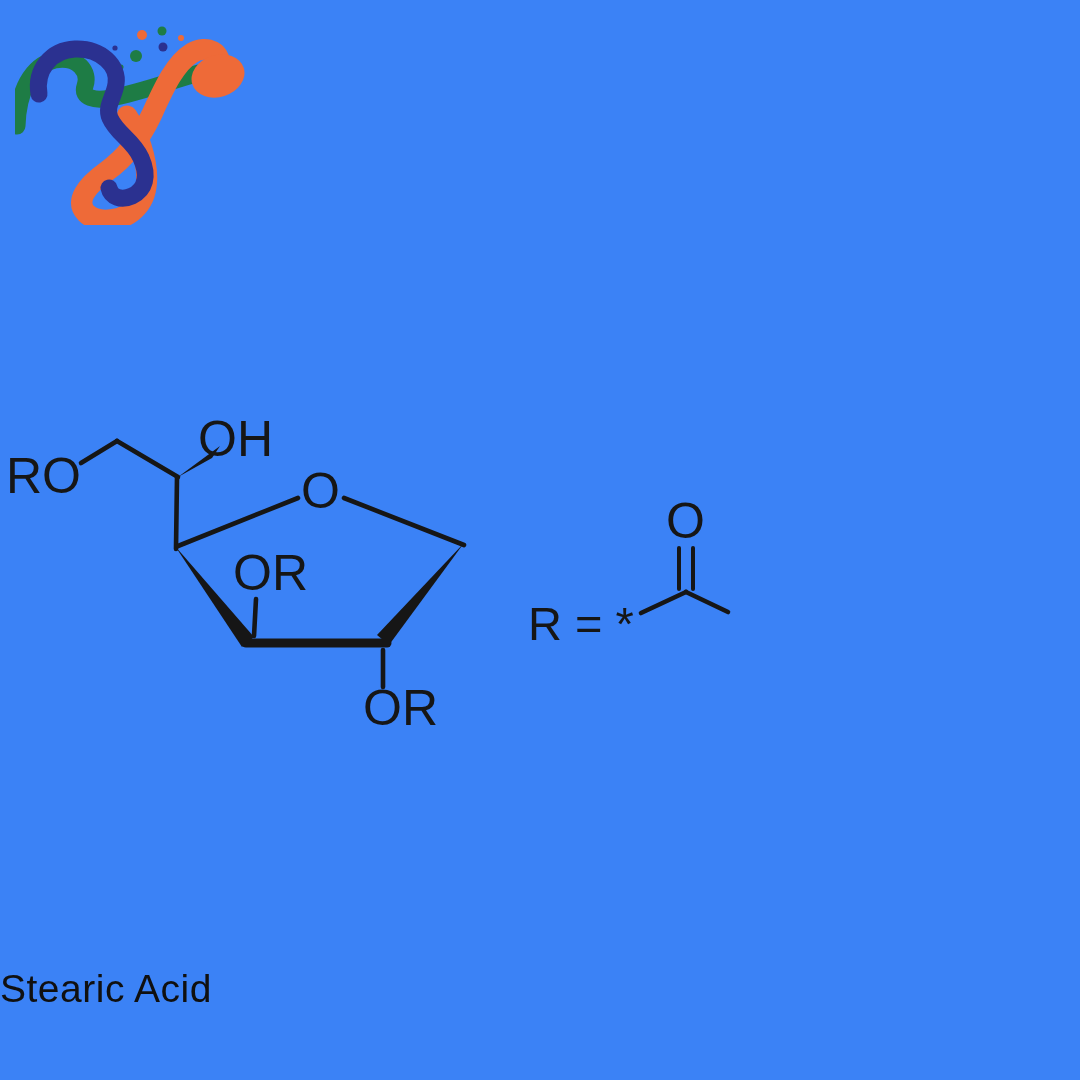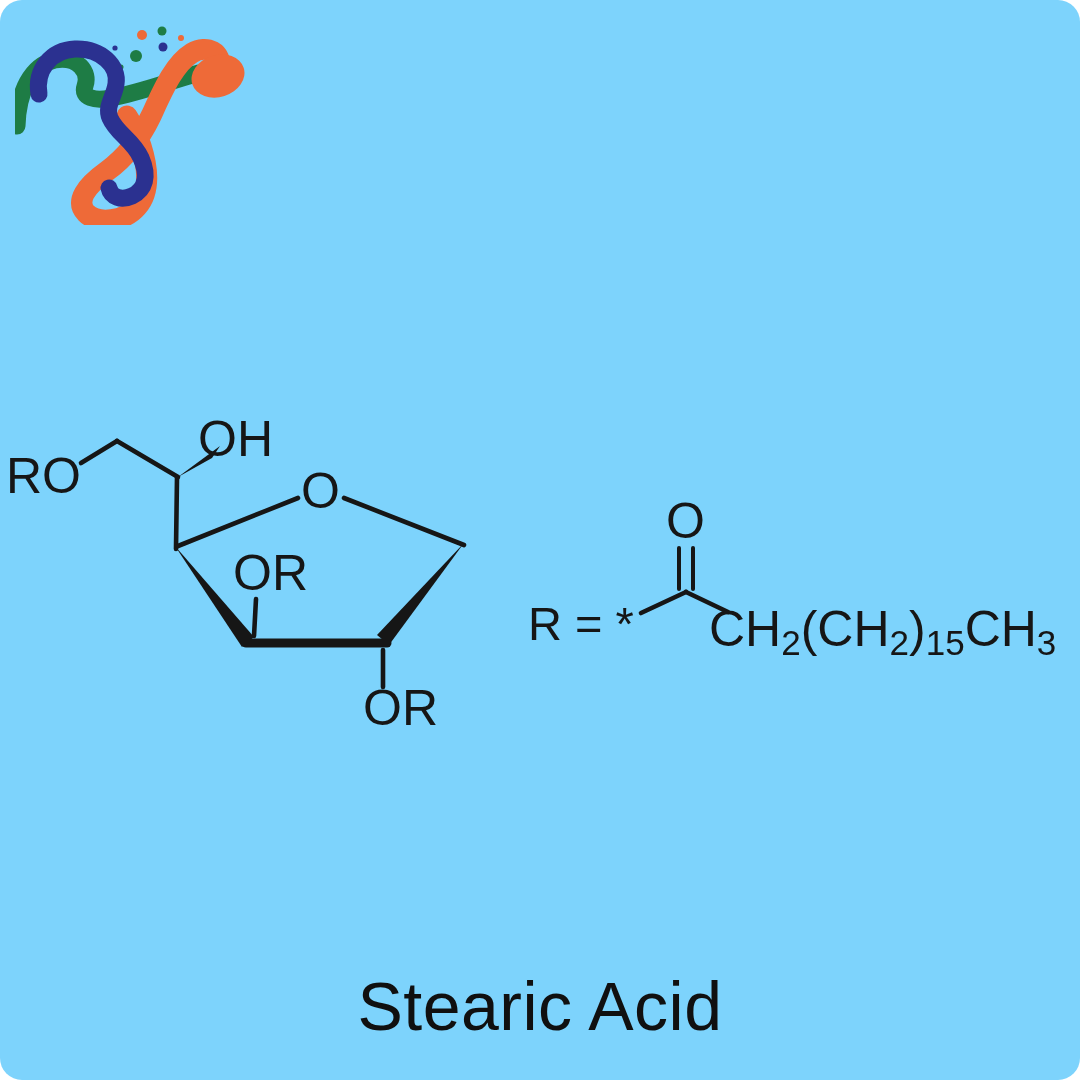--- a/index.html
+++ b/index.html
@@ -1,40 +1,39 @@
 <!DOCTYPE html>
 <html><head>
 <meta charset="utf-8">
 <style>
   html,body{margin:0;padding:0;background:#ffffff;}
   #canvas{
     position:relative;
     width:1080px;height:1080px;
-    background:#7dd3fc;
+    background:#3b82f6;
     overflow:hidden;
     font-family:"Liberation Sans", sans-serif;
-    border-radius:22px;
   }
   #logo{position:absolute;left:15px;top:20px;width:235px;height:205px;}
   #bonds-svg{position:absolute;left:0;top:0;width:1080px;height:1080px;}
   .label{
     position:absolute;
     font-family:"Liberation Sans", sans-serif;
     font-size:50px;
     color:#161616;
     line-height:1;
     white-space:nowrap;
   }
   .label.small{font-size:47px;}
   .sub{font-size:35px;vertical-align:-9px;}
   .caption{
     position:absolute;left:0;top:967px;width:100%;
-    text-align:center;
+    text-align:left;
     font-family:"Liberation Sans", sans-serif;
-    font-size:68px;font-weight:500;color:#101010;
+    font-size:39px;font-weight:500;color:#101010;
     letter-spacing:0.5px;
   }
 </style>
 </head>
 <body>
 
 <div id="canvas">
 
   <svg id="logo" viewBox="0 0 235 205" aria-hidden="true">
     <g>
@@ -75,19 +74,16 @@
   </svg>
 
   <span class="label" style="left:6px;top:451px">RO</span>
   <span class="label" style="left:198px;top:414px">OH</span>
   <span class="label" style="left:301px;top:466px">O</span>
   <span class="label" style="left:233px;top:548px">OR</span>
   <span class="label" style="left:363px;top:683px">OR</span>
   <span class="label small" style="left:528px;top:600px">R = *</span>
   <span class="label" style="left:666px;top:496px">O</span>
 
-  <span class="label" style="left:709px;top:604px">
-    <span>CH</span><span class="sub">2</span><span>(CH</span><span class="sub">2</span><span>)</span><span class="sub">15</span><span>CH</span><span class="sub">3</span>
-  </span>
 
   <div class="caption">Stearic Acid</div>
 
 </div>
 
 </body></html>

